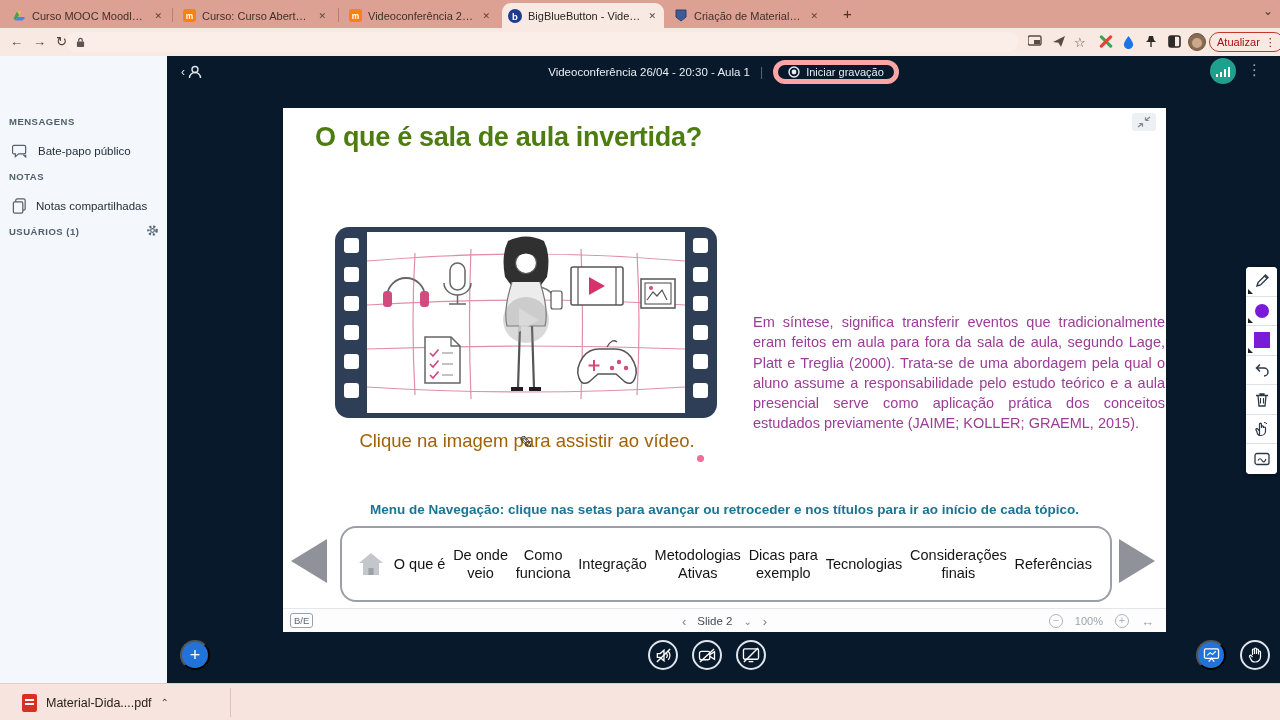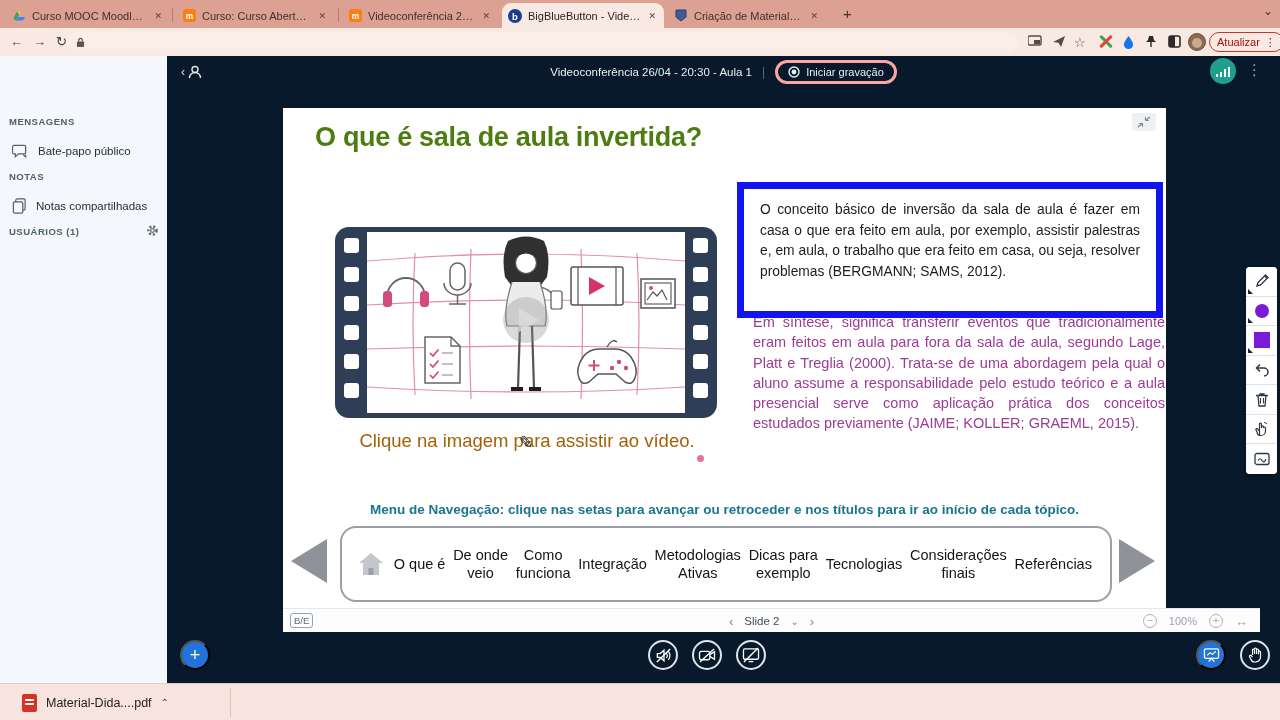--- a/index.html
+++ b/index.html
@@ -46,21 +46,21 @@
   .sb-badge::after { content:""; position:absolute; left:2px; top:3px; width:6px; height:3px; background:#fff; border-radius:1px; }
   .sb-user .lab { font-size:10px; color:#24303c; white-space:nowrap; }
 
   
   .bbb-top { position:absolute; left:167px; top:56px; width:1113px; height:32px; display:flex;
              align-items:center; color:#e9eef3; }
   .toggle-users { position:absolute; left:14px; top:8px; display:flex; align-items:center; gap:2px; color:#dfe5ea; font-size:12px; }
   .meet-center { position:absolute; left:0; width:100%; display:flex; align-items:center; justify-content:center; gap:10px; }
   .meet-title { font-size:11.5px; color:#e9eef3; }
   .meet-sep { color:#5a6a7a; font-size:12px; }
-  .recbtn { height:24px; border:3px solid #fca5a5; border-radius:12px; background:transparent; color:#e9eef3;
+  .recbtn { height:24px; border:5px solid #fca5a5; border-radius:12px; background:transparent; color:#e9eef3;
             font-size:11px; display:flex; align-items:center; gap:6px; padding:0 10px; }
   .conn { position:absolute; right:44px; top:2px; width:26px; height:26px; border-radius:50%; background:#1fa08f;
           display:flex; align-items:flex-end; justify-content:center; gap:1.5px; padding-bottom:7px; }
   .conn i { display:block; width:2.5px; background:#fff; }
   .bbb-dots { position:absolute; right:18px; top:5px; color:#93a1ae; font-size:15px; letter-spacing:0; }
 
   
   .pres { position:absolute; left:283px; top:108px; width:883px; height:524px; background:#ffffff; }
   .min-btn { position:absolute; right:10px; top:5px; width:24px; height:18px; background:#eef1f4; border-radius:3px;
              display:flex; align-items:center; justify-content:center; color:#7b8691; }
@@ -79,21 +79,21 @@
               font-weight:bold; color:#1a7590; }
   .nav-box { position:absolute; left:57px; top:418px; width:772px; height:76px; border:2px solid #9aa0a6;
              border-radius:16px; background:#fff; display:flex; align-items:center; justify-content:space-between;
              padding:0 18px 0 14px; }
   .nav-item { font-size:14.5px; color:#141414; text-align:center; white-space:pre-line; line-height:1.25; }
   .arrow-left, .arrow-right { position:absolute; top:431px; width:0; height:0;
              border-top:22px solid transparent; border-bottom:22px solid transparent; }
   .arrow-left { left:8px; border-right:36px solid #8f9399; }
   .arrow-right { left:836px; border-left:36px solid #8f9399; }
 
-  .ctrlbar { position:absolute; left:0; bottom:0; width:977px; height:24px; background:#fdfdfe;
+  .ctrlbar { position:absolute; left:0; bottom:0; width:883px; height:24px; background:#fdfdfe;
              border-top:1px solid #e3e7eb; font-size:11px; color:#5c6874; }
   .be-chip { position:absolute; left:7px; top:4px; border:1px solid #97a1ab; border-radius:3px;
              font-size:9.5px; padding:1px 3px; color:#5c6874; background:#fff; }
   .ctrl-center { position:absolute; left:50%; top:0; height:24px; transform:translateX(-50%);
                  display:flex; align-items:center; gap:11px; }
   .ctrl-center .chev { color:#7d8893; font-size:13px; }
   .ctrl-center .slab { color:#404b56; font-size:11.5px; }
   .ctrl-right { position:absolute; right:12px; top:0; height:24px; display:flex; align-items:center; gap:12px; color:#99a3ad; }
   .zoomcirc { width:14px; height:14px; border:1.2px solid #aab3bc; border-radius:50%; font-size:11px;
               line-height:11px; text-align:center; color:#aab3bc; }
@@ -301,23 +301,20 @@
   <div class="pres">
     <span class="min-btn">
       <svg width="14" height="12" viewBox="0 0 14 12">
           <path d="M13 1L8.5 4.5M8.5 4.5h3.2M8.5 4.5V1.3" stroke="#7b8691" stroke-width="1.2" fill="none"></path>
           <path d="M1 11l4.5-3.5M5.5 7.5H2.3M5.5 7.5v3.2" stroke="#7b8691" stroke-width="1.2" fill="none"></path>
         </svg>
     </span>
 
     <div class="slide-title">O que é sala de aula invertida?</div>
 
-    <div class="quote-box">
-      <span>O conceito básico de inversão da sala de aula é fazer em casa o que era feito em aula, por exemplo, assistir palestras e, em aula, o trabalho que era feito em casa, ou seja, resolver problemas (BERGMANN; SAMS, 2012).</span>
-    </div>
 
     <div class="purple-par">Em síntese, significa transferir eventos que tradicionalmente eram feitos em aula para fora da sala de aula, segundo Lage, Platt e Treglia (2000). Trata-se de uma abordagem pela qual o aluno assume a responsabilidade pelo estudo teórico e a aula presencial serve como aplicação prática dos conceitos estudados previamente (JAIME; KOLLER; GRAEML, 2015).</div>
 
     <div class="filmwrap">
       <svg width="382" height="191" viewBox="0 0 382 191">
         <rect width="382" height="191" rx="14" fill="#2e3e56"></rect>
         <g fill="#fff">
           <rect x="9" y="11" width="15" height="15" rx="3"></rect>
             <rect x="9" y="40" width="15" height="15" rx="3"></rect>
             <rect x="9" y="69" width="15" height="15" rx="3"></rect>

